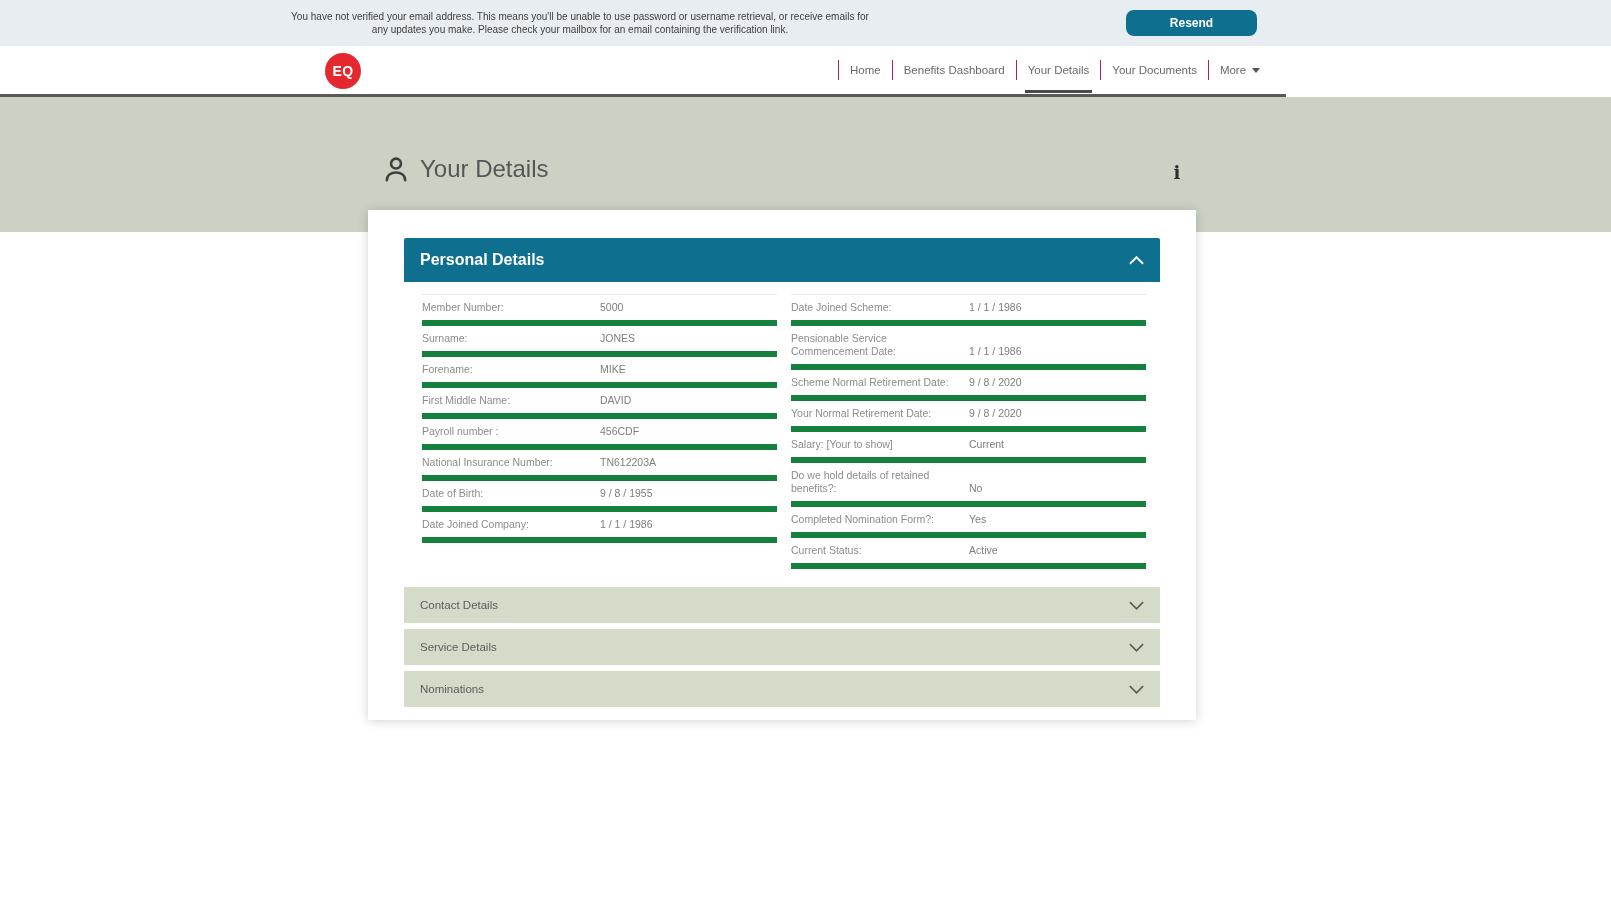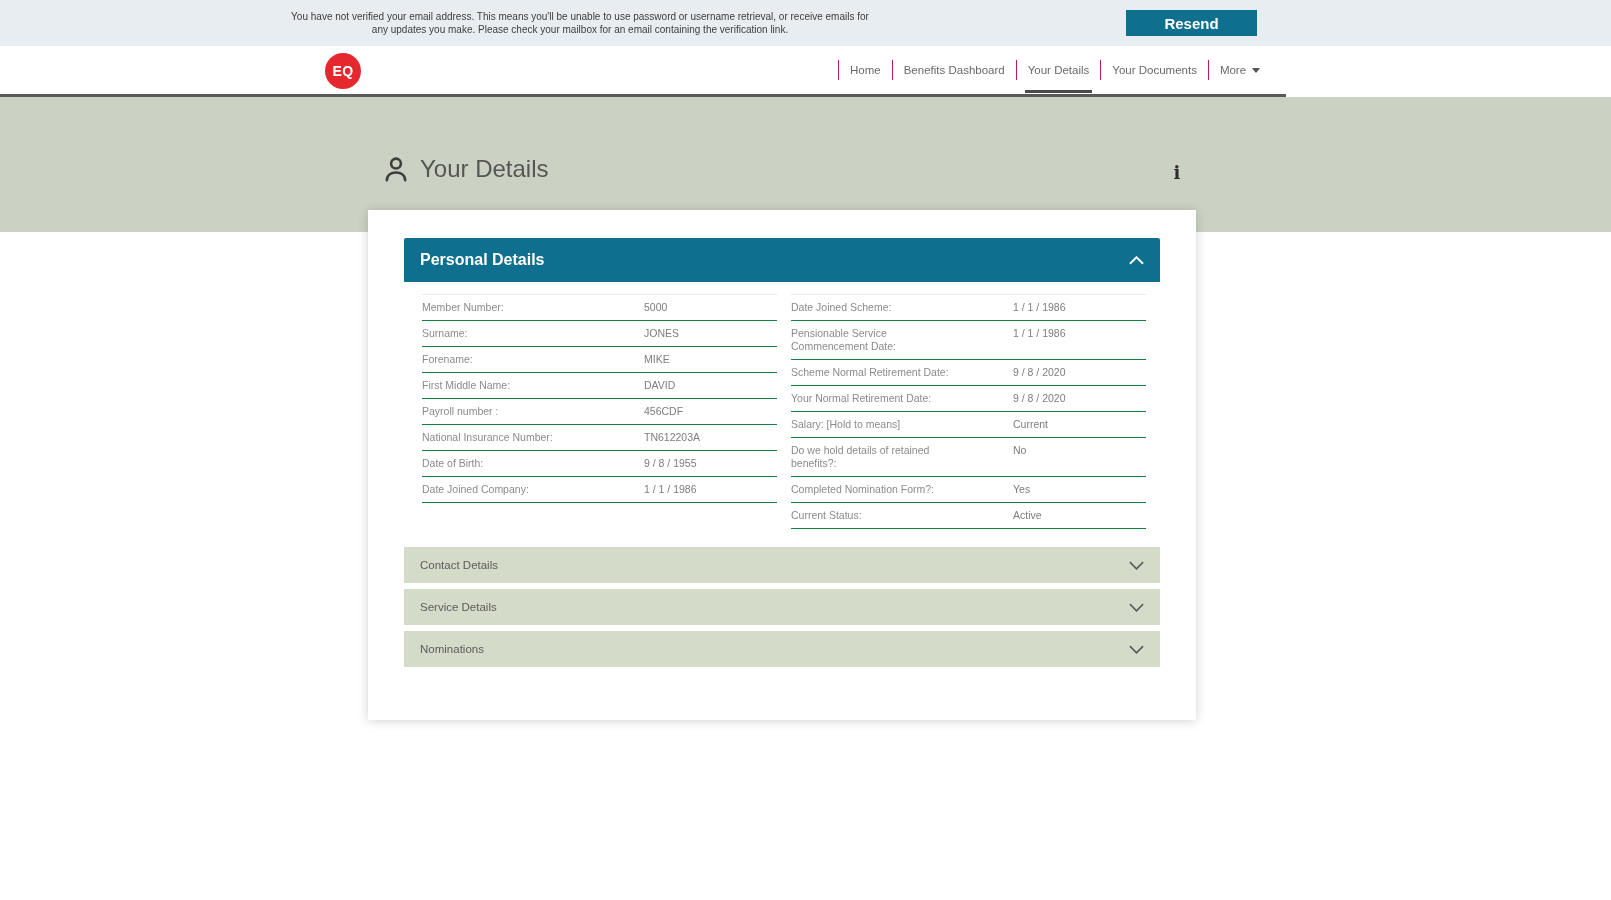--- a/index.html
+++ b/index.html
@@ -5,22 +5,22 @@
   * { margin:0; padding:0; box-sizing:border-box; }
   html,body { background:#fff; }
   body { font-family:"Liberation Sans", sans-serif; }
   .stage { position:relative; width:1611px; height:900px; background:#fff; overflow:hidden; }
 
   
   .notif { position:absolute; top:0; left:0; width:1611px; height:46px; background:#e8edf2; }
   .notif-text { position:absolute; left:285px; top:10px; width:590px; text-align:center;
     font-size:10px; line-height:13px; color:#3d3d3d; }
   .resend-btn { position:absolute; left:1126px; top:10px; width:131px; height:26px;
-    background:#0e6f8e; color:#fff; font-size:15px; font-weight:bold; border:none;
-    border-radius:0; display:flex; align-items:center; justify-content:center; cursor:pointer; }
+    background:#0e6f8e; color:#fff; font-size:12px; font-weight:bold; border:none;
+    border-radius:8px; display:flex; align-items:center; justify-content:center; cursor:pointer; }
 
   
   .header { position:absolute; top:46px; left:0; width:1286px; height:51px; background:#fff;
     border-bottom:3px solid #5a5a5a; }
   .logo { position:absolute; left:325px; top:7px; width:36px; height:36px; border-radius:50%;
     background:#e4282d; color:#fff; font-weight:bold; font-size:14px; letter-spacing:.5px;
     display:flex; align-items:center; justify-content:center; cursor:pointer; }
   .nav { position:absolute; left:838px; top:12px; height:24px; display:flex; align-items:center; }
   .nav-item { position:relative; padding:4px 11px; font-size:11.5px; color:#696969;
     border-left:1px solid #be185d; white-space:nowrap; cursor:pointer; display:flex; align-items:center; }
@@ -41,21 +41,21 @@
   .card { position:absolute; left:368px; top:210px; width:828px; height:510px; background:#fff;
     box-shadow:0 1px 10px rgba(0,0,0,.18); z-index:2; }
   .panel { margin:28px 36px 0 36px; }
   .panel-header { height:44px; background:#0e6f8e; border-radius:2px 2px 0 0; display:flex;
     align-items:center; padding:0 16px; cursor:pointer; }
   .panel-title { color:#fff; font-size:16px; font-weight:bold; }
   .panel-chevron { margin-left:auto; display:flex; align-items:center; }
 
   .panel-body { display:flex; gap:14px; padding:12px 14px 10px 18px; }
   .col { flex:1; border-top:1px solid #eaeaea; }
-  .row { display:flex; padding:6px 0; border-bottom:1px solid #15803d; align-items:flex-start;gap:44px; }
+  .row { display:flex; padding:6px 0; border-bottom:6px solid #15803d; align-items:flex-end; }
   .lbl { width:178px; flex:none; color:#8b8b8b; font-size:10.5px; line-height:13px; padding-right:8px; }
   .val { color:#7d7d7d; font-size:10.5px; line-height:13px; }
 
   .sections { margin:8px 36px 0 36px; }
   .section { height:36px; margin-bottom:6px; background:#d5dbc9; display:flex; align-items:center;
     padding:12px 16px; color:#5c5c5c; font-size:11.5px; cursor:pointer; }
   .section-chevron { margin-left:auto; display:flex; align-items:center; }
 </style>
 </head>
 <body>
@@ -161,21 +161,21 @@
           </div>
           <div class="row">
             <span class="lbl">Scheme Normal Retirement Date:</span>
             <span class="val">9 / 8 / 2020</span>
           </div>
           <div class="row">
             <span class="lbl">Your Normal Retirement Date:</span>
             <span class="val">9 / 8 / 2020</span>
           </div>
           <div class="row">
-            <span class="lbl">Salary:  [Hold to means]</span>
+            <span class="lbl">Salary:  [Your to show]</span>
             <span class="val">Current</span>
           </div>
           <div class="row">
             <span class="lbl">Do we hold details of retained benefits?:</span>
             <span class="val">No</span>
           </div>
           <div class="row">
             <span class="lbl">Completed Nomination Form?:</span>
             <span class="val">Yes</span>
           </div>

